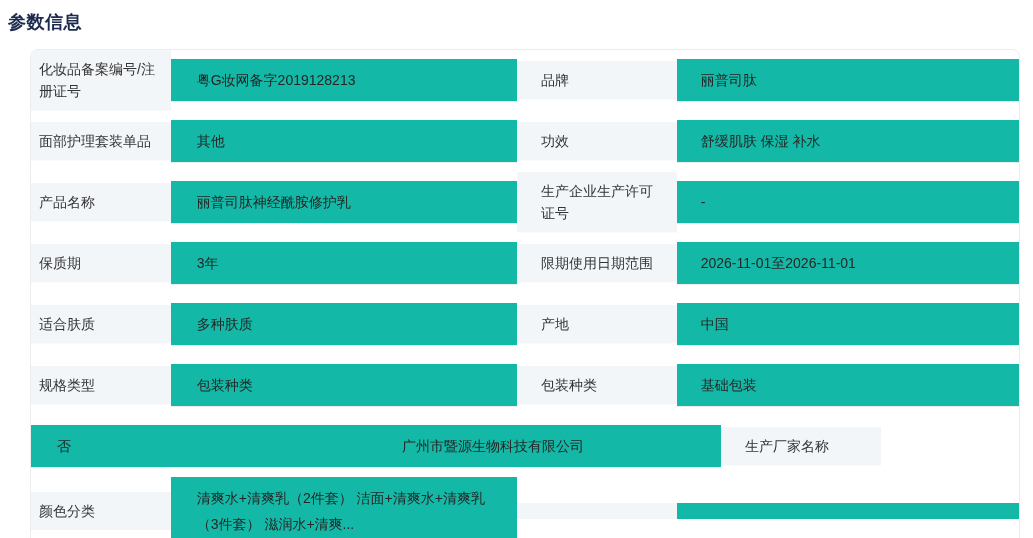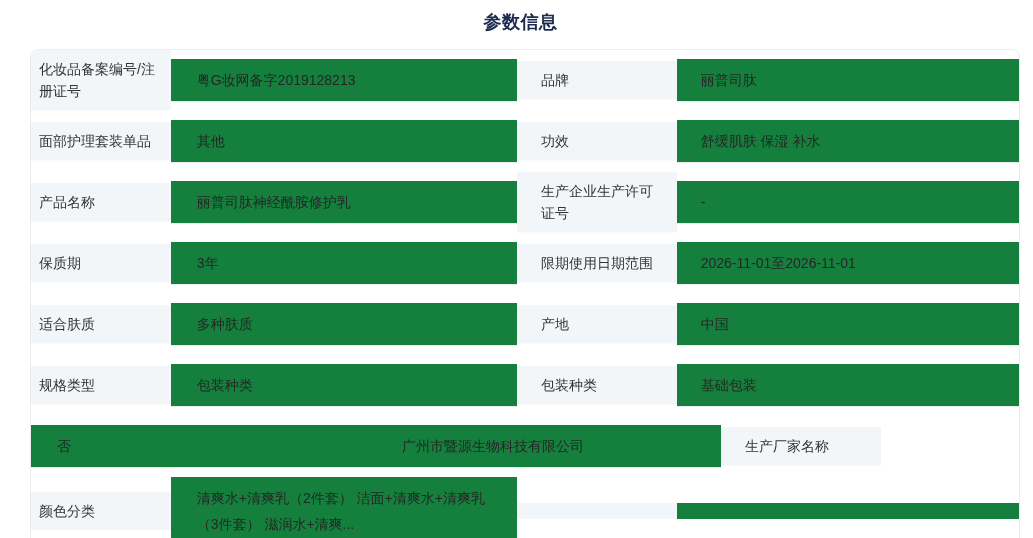--- a/index.html
+++ b/index.html
@@ -10,21 +10,20 @@
     background: #ffffff;
     font-family: "Liberation Sans", "DejaVu Sans", sans-serif;
     overflow: hidden;
   }
   .section-title {
     margin: 10px 0 0 8px;
     font-size: 18px;
     font-weight: 700;
     color: #1b2a4e;
     letter-spacing: 0.5px;
-    text-align: center;
   }
   .param-table {
     margin: 15px 13px 0 30px;
     width: 990px;
     border: 1px solid #ececec;
     border-radius: 8px;
     overflow: hidden;
     background: #ffffff;
   }
   .prow {
@@ -36,21 +35,21 @@
     display: flex;
     align-items: center;
     font-size: 14px;
   }
   .lbl {
     background: #f3f6f9;
     color: #333333;
     line-height: 22px;
   }
   .val {
-    background: #15803d;
+    background: #14b8a6;
     color: #262626;
     line-height: 26px;
   }
   .c1 { width: 140px; padding: 8px 12px 8px 8px; }
   .c2 { width: 347px; padding: 8px 18px 8px 26px; }
   .c3 { width: 160px; padding: 8px 20px 8px 24px; }
   .c4 { width: 343px; padding: 8px 16px 8px 24px; }
   .prow:not(:last-child) .val { border-bottom: 1px solid #ececec; }
   .prow:not(:last-child) .lbl { border-bottom: 1px solid #f9fbfd; }
 </style>

